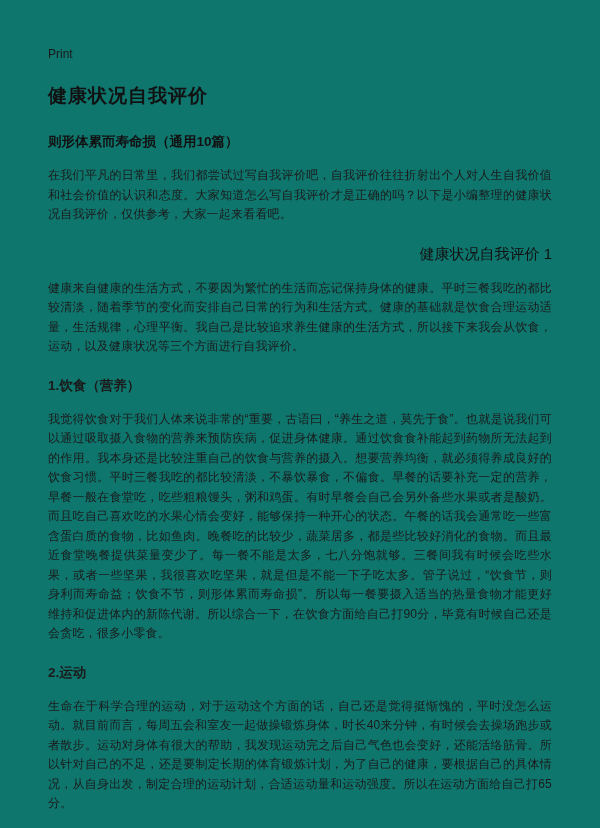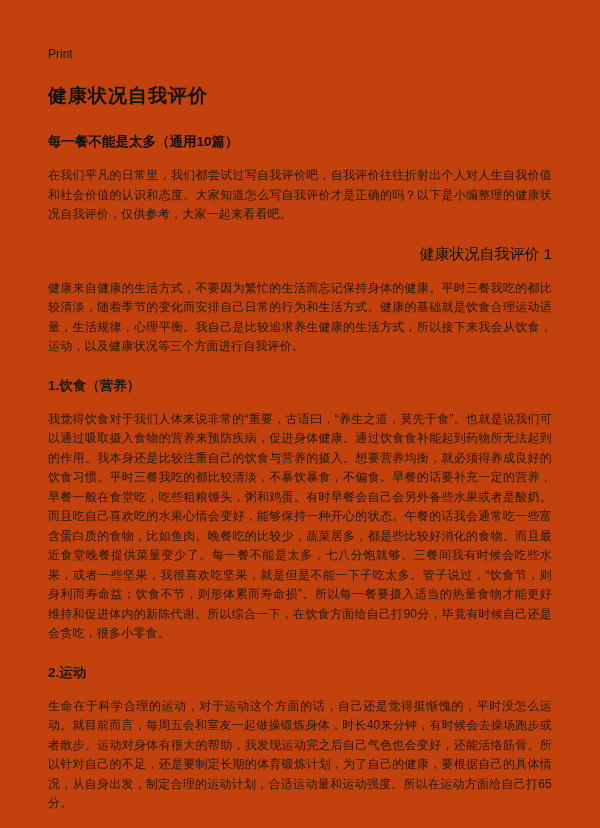--- a/index.html
+++ b/index.html
@@ -4,21 +4,21 @@
 <style>
   * { margin: 0; padding: 0; box-sizing: border-box; }
   html, body { background: #ffffff; }
   body {
     font-family: "Liberation Sans", "DejaVu Sans", sans-serif;
     color: #1a1a1a;
   }
   .page {
     width: 600px;
     height: 828px;
-    background: #c2410c;
+    background: #0f766e;
     padding: 44px 48px 20px 48px;
     overflow: hidden;
   }
   .print-link {
     display: inline-block;
     font-size: 12px;
     color: #1a1a1a;
     text-decoration: none;
     margin-bottom: 22px;
     cursor: pointer;
@@ -61,21 +61,21 @@
 </style>
 </head>
 <body>
 
 <div class="page">
 
   <a class="print-link">Print</a>
 
   <h1 class="doc-title">健康状况自我评价</h1>
 
-  <p class="subtitle">每一餐不能是太多（通用10篇）</p>
+  <p class="subtitle">则形体累而寿命损（通用10篇）</p>
 
   <p class="para">在我们平凡的日常里，我们都尝试过写自我评价吧，自我评价往往折射出个人对人生自我价值和社会价值的认识和态度。大家知道怎么写自我评价才是正确的吗？以下是小编整理的健康状况自我评价，仅供参考，大家一起来看看吧。</p>
 
   <h2 class="sec-heading">健康状况自我评价 1</h2>
 
   <p class="para">健康来自健康的生活方式，不要因为繁忙的生活而忘记保持身体的健康。平时三餐我吃的都比较清淡，随着季节的变化而安排自己日常的行为和生活方式。健康的基础就是饮食合理运动适量，生活规律，心理平衡。我自己是比较追求养生健康的生活方式，所以接下来我会从饮食，运动，以及健康状况等三个方面进行自我评价。</p>
 
   <p class="sub-heading">1.饮食（营养）</p>
 
   <p class="para">我觉得饮食对于我们人体来说非常的“重要，古语曰，“养生之道，莫先于食”。也就是说我们可以通过吸取摄入食物的营养来预防疾病，促进身体健康。通过饮食食补能起到药物所无法起到的作用。我本身还是比较注重自己的饮食与营养的摄入。想要营养均衡，就必须得养成良好的饮食习惯。平时三餐我吃的都比较清淡，不暴饮暴食，不偏食。早餐的话要补充一定的营养，早餐一般在食堂吃，吃些粗粮馒头，粥和鸡蛋。有时早餐会自己会另外备些水果或者是酸奶。而且吃自己喜欢吃的水果心情会变好，能够保持一种开心的状态。午餐的话我会通常吃一些富含蛋白质的食物，比如鱼肉。晚餐吃的比较少，蔬菜居多，都是些比较好消化的食物。而且最近食堂晚餐提供菜量变少了。每一餐不能是太多，七八分饱就够。三餐间我有时候会吃些水果，或者一些坚果，我很喜欢吃坚果，就是但是不能一下子吃太多。管子说过，“饮食节，则身利而寿命益；饮食不节，则形体累而寿命损”。所以每一餐要摄入适当的热量食物才能更好维持和促进体内的新陈代谢。所以综合一下，在饮食方面给自己打90分，毕竟有时候自己还是会贪吃，很多小零食。</p>

